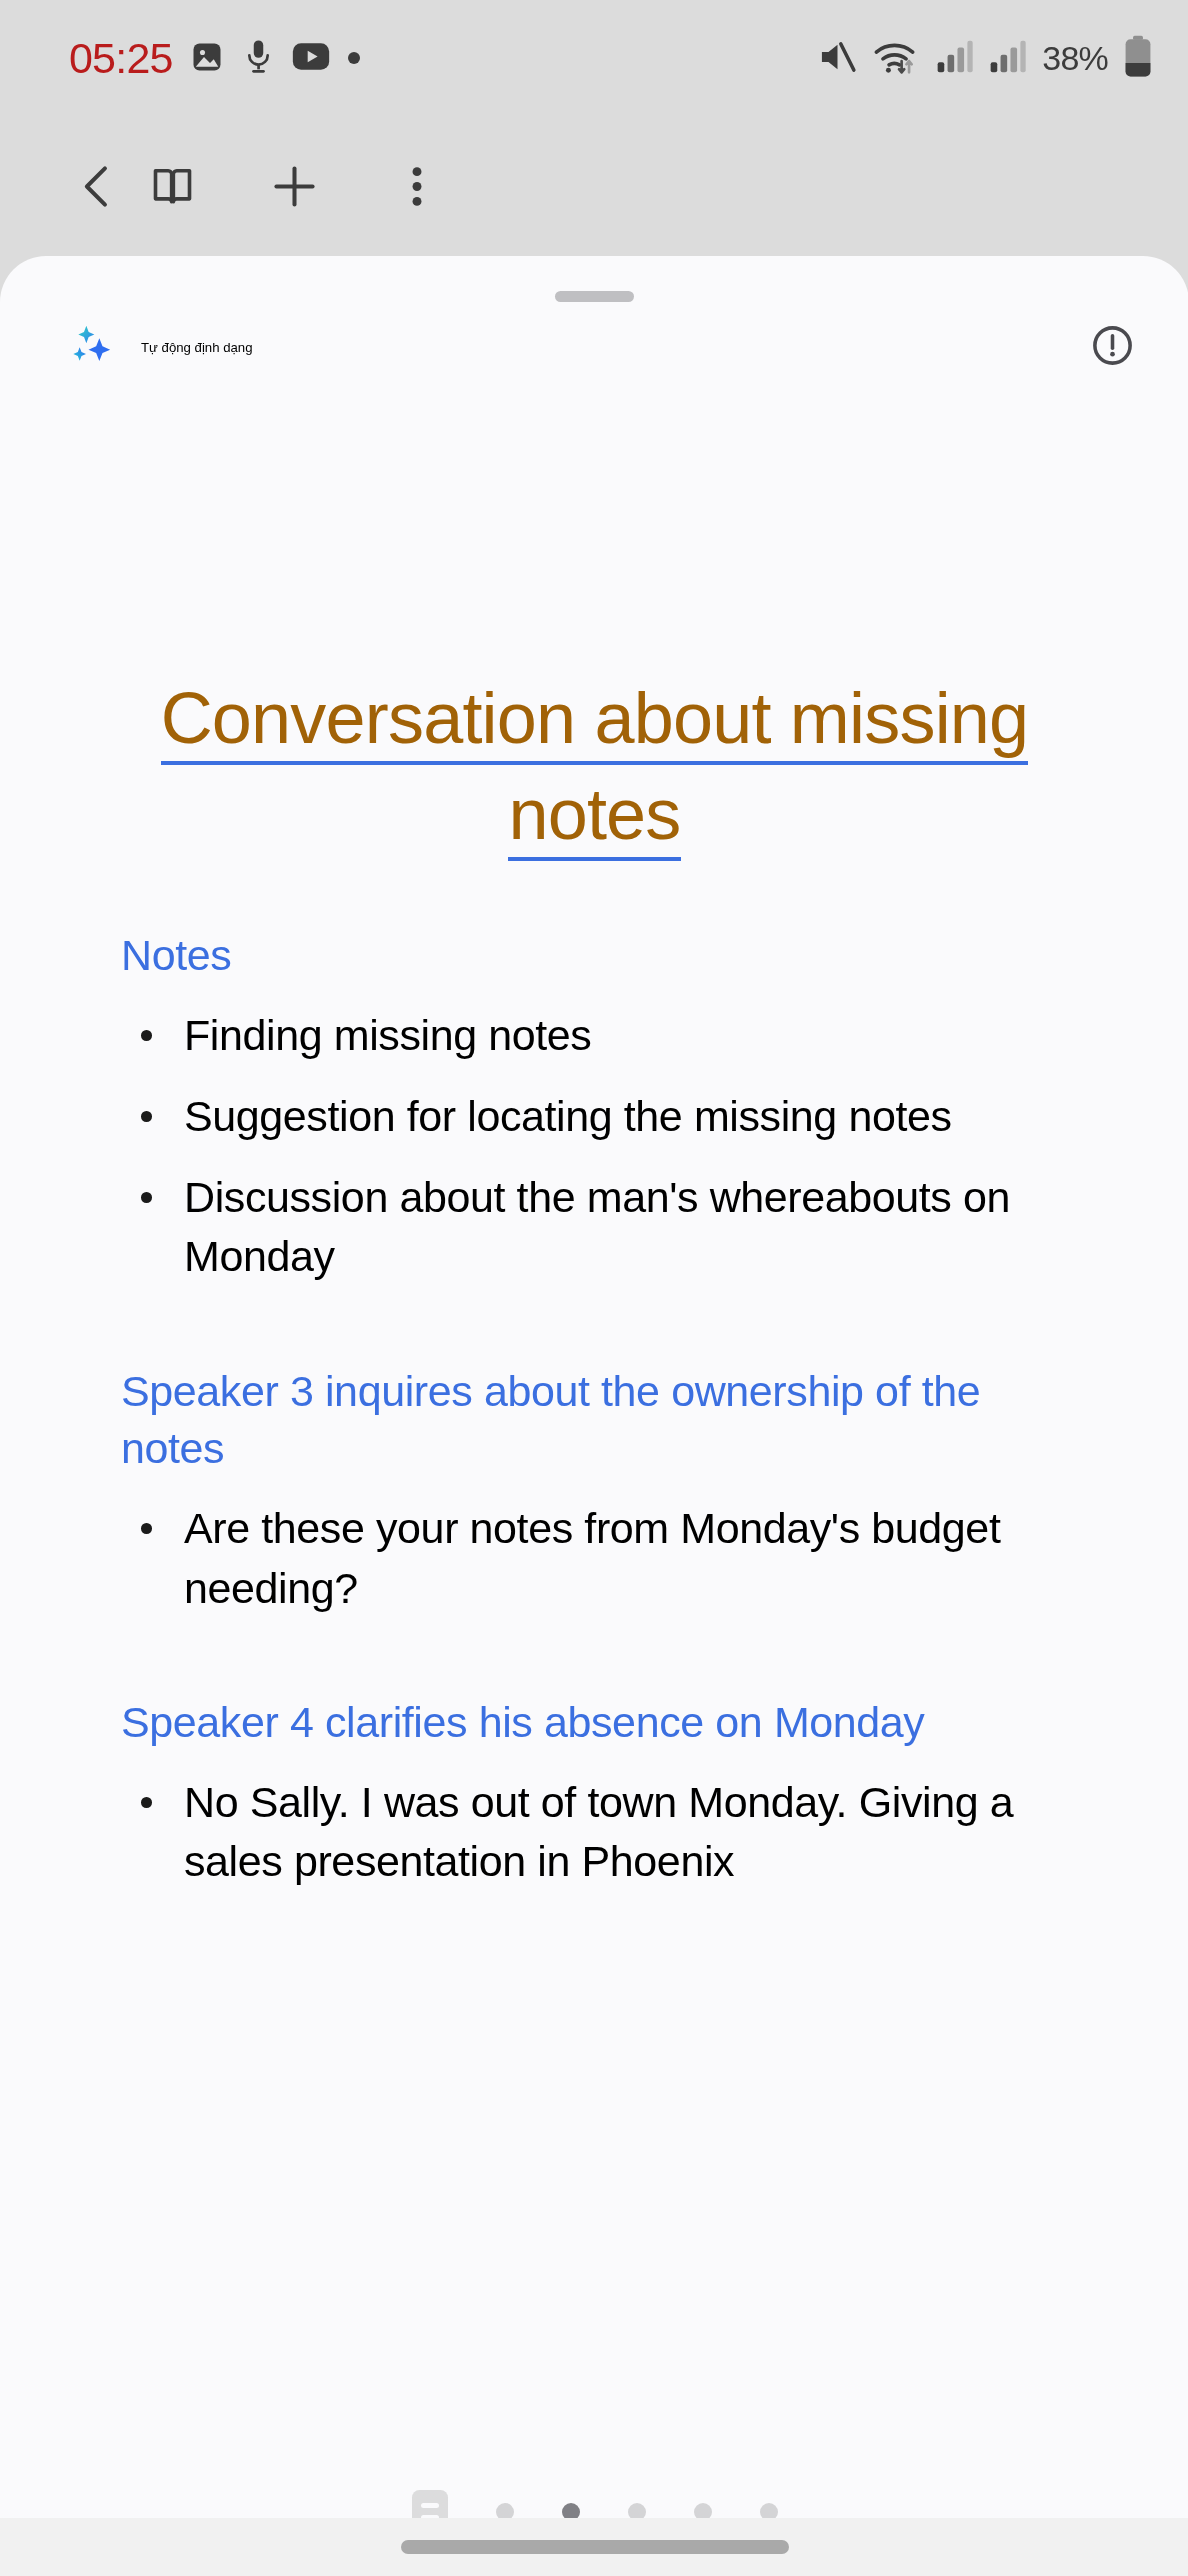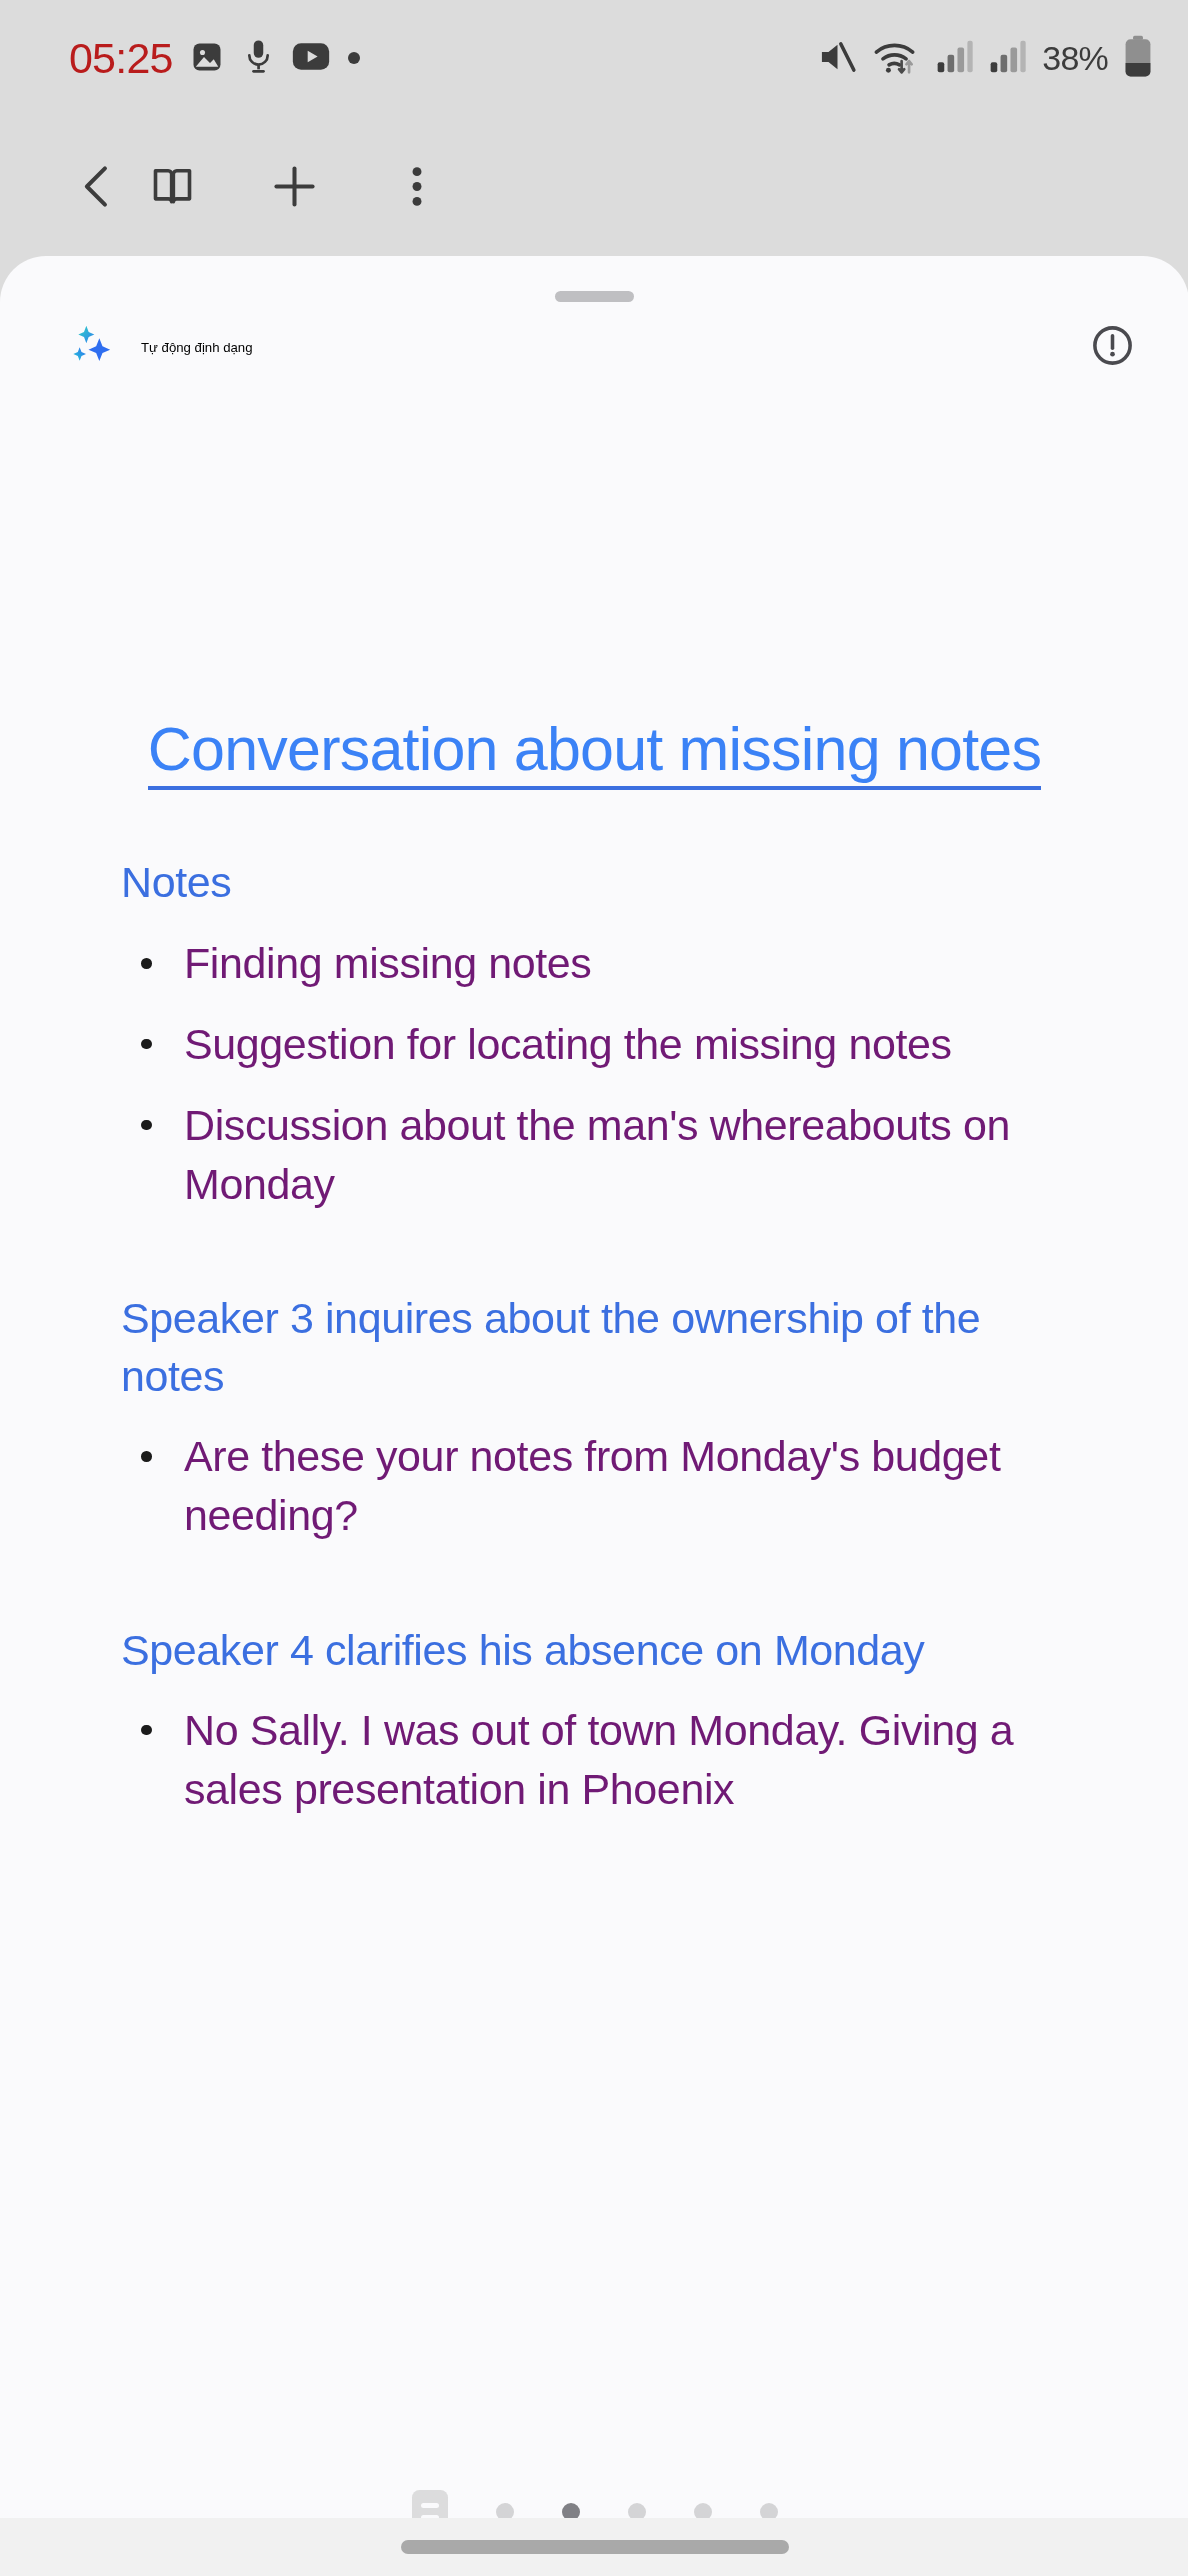--- a/index.html
+++ b/index.html
@@ -55,22 +55,22 @@
     padding:21.5px 54px 0 71px;
   }
   .sheet-header-left{ display:flex; align-items:center; gap:25px; }
 
   
   .content{
     position:absolute; top:376px; left:0; width:1189px; height:1800px;
     overflow:hidden; padding:0 121px 0 121px;
   }
   .doc-title{
-    text-align:center; font-size:61px; line-height:1.33; color:#3b82f6;
-    margin-top:77px; letter-spacing:-0.8px;
+    text-align:center; font-size:72px; line-height:1.33; color:#a16207;
+    margin-top:39px; letter-spacing:-0.8px;
   }
   .doc-title span{
     border-bottom:4.1px solid #3b6fe0; padding-bottom:3.3px;
     box-decoration-break:clone; -webkit-box-decoration-break:clone;
   }
 
   .participants{
     margin-top:96px; font-size:43px; line-height:1.38; color:#1b1b1b; letter-spacing:-0.4px;
   }
   .participants .lbl{ color:#3b6fe0; margin-right:11.6px; }
@@ -78,21 +78,21 @@
   .section-label{
     margin-top:63px; font-size:43px; color:#3b6fe0; letter-spacing:-0.4px; line-height:1.38;
   }
   .section-head{
     margin-top:76px; font-size:43px; color:#3b6fe0; letter-spacing:-0.4px; line-height:1.34;
   }
 
   ul.bullets{ list-style:none; margin-top:18px; }
   ul.bullets li{
     position:relative; padding-left:63px; margin-top:21.5px;
-    font-size:43px; line-height:1.38; color:#701a75; letter-spacing:-0.4px;
+    font-size:43px; line-height:1.38; color:#000000; letter-spacing:-0.4px;
   }
   ul.bullets li::before{
     content:""; position:absolute; left:20px; top:24px;
     width:10.7px; height:10.7px; border-radius:50%; background:#1b1b1b;
   }
 
   
   .pager{
     position:absolute; top:2206px; left:0; width:1189px; height:99px;
     display:flex; align-items:center; justify-content:center; gap:48px;

